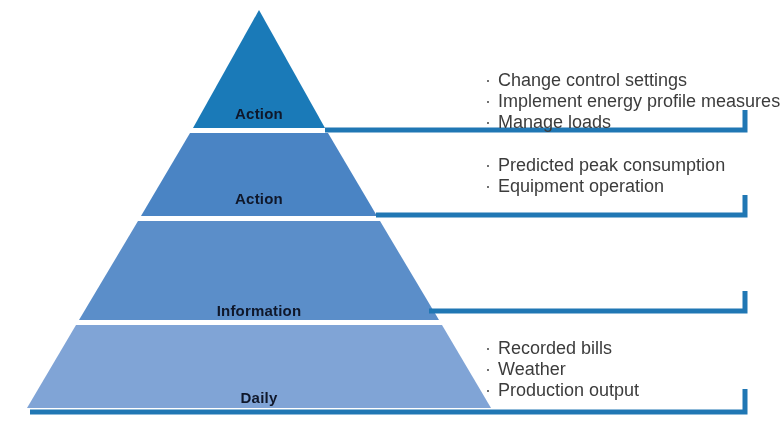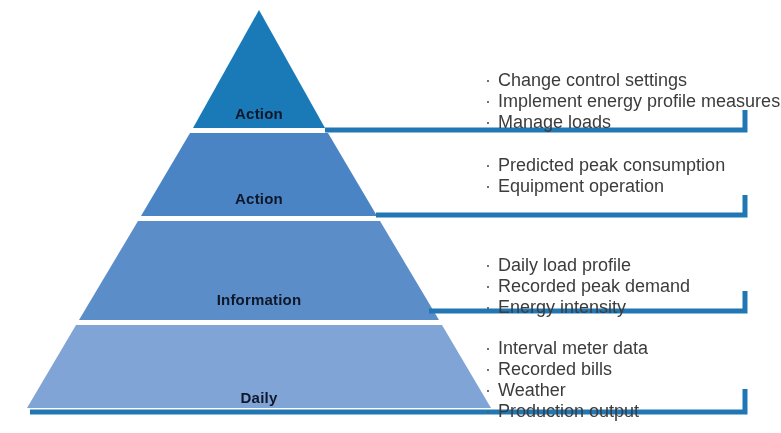--- a/index.html
+++ b/index.html
@@ -69,40 +69,34 @@
 
     <path d="M 376,215 L 745,215 L 745,195" stroke="#2077b4" stroke-width="5" fill="none"></path>
 
     <path d="M 429,311 L 745,311 L 745,291" stroke="#2077b4" stroke-width="5" fill="none"></path>
 
     <path d="M 30,412 L 745,412 L 745,389" stroke="#2077b4" stroke-width="5" fill="none"></path>
   </svg>
 
   <div class="tier-label" style="left:259px; top:113px;">Action</div>
   <div class="tier-label" style="left:259px; top:198px;">Action</div>
-  <div class="tier-label" style="left:259px; top:299px;">Information</div>
+  <div class="tier-label" style="left:259px; top:310px;">Information</div>
   <div class="tier-label" style="left:259px; top:397px;">Daily</div>
 
   <div class="bullet-group" style="left:485px; top:70px;">
     <div class="bullet-line"><span class="bullet-dot">·</span><span>Change control settings</span></div>
     <div class="bullet-line"><span class="bullet-dot">·</span><span>Implement energy profile measures</span></div>
     <div class="bullet-line"><span class="bullet-dot">·</span><span>Manage loads</span></div>
   </div>
 
   <div class="bullet-group" style="left:485px; top:155px;">
     <div class="bullet-line"><span class="bullet-dot">·</span><span>Predicted peak consumption</span></div>
     <div class="bullet-line"><span class="bullet-dot">·</span><span>Equipment operation</span></div>
   </div>
 
-  <div class="bullet-group" style="left:485px; top:255px;">
-    <div class="bullet-line"><span class="bullet-dot">·</span><span>Daily load profile</span></div>
-    <div class="bullet-line"><span class="bullet-dot">·</span><span>Recorded peak demand</span></div>
-    <div class="bullet-line"><span class="bullet-dot">·</span><span>Energy intensity</span></div>
-  </div>
 
   <div class="bullet-group" style="left:485px; top:338px;">
-    <div class="bullet-line"><span class="bullet-dot">·</span><span>Interval meter data</span></div>
     <div class="bullet-line"><span class="bullet-dot">·</span><span>Recorded bills</span></div>
     <div class="bullet-line"><span class="bullet-dot">·</span><span>Weather</span></div>
     <div class="bullet-line"><span class="bullet-dot">·</span><span>Production output</span></div>
   </div>
 
 </div>
 
 </body></html>

